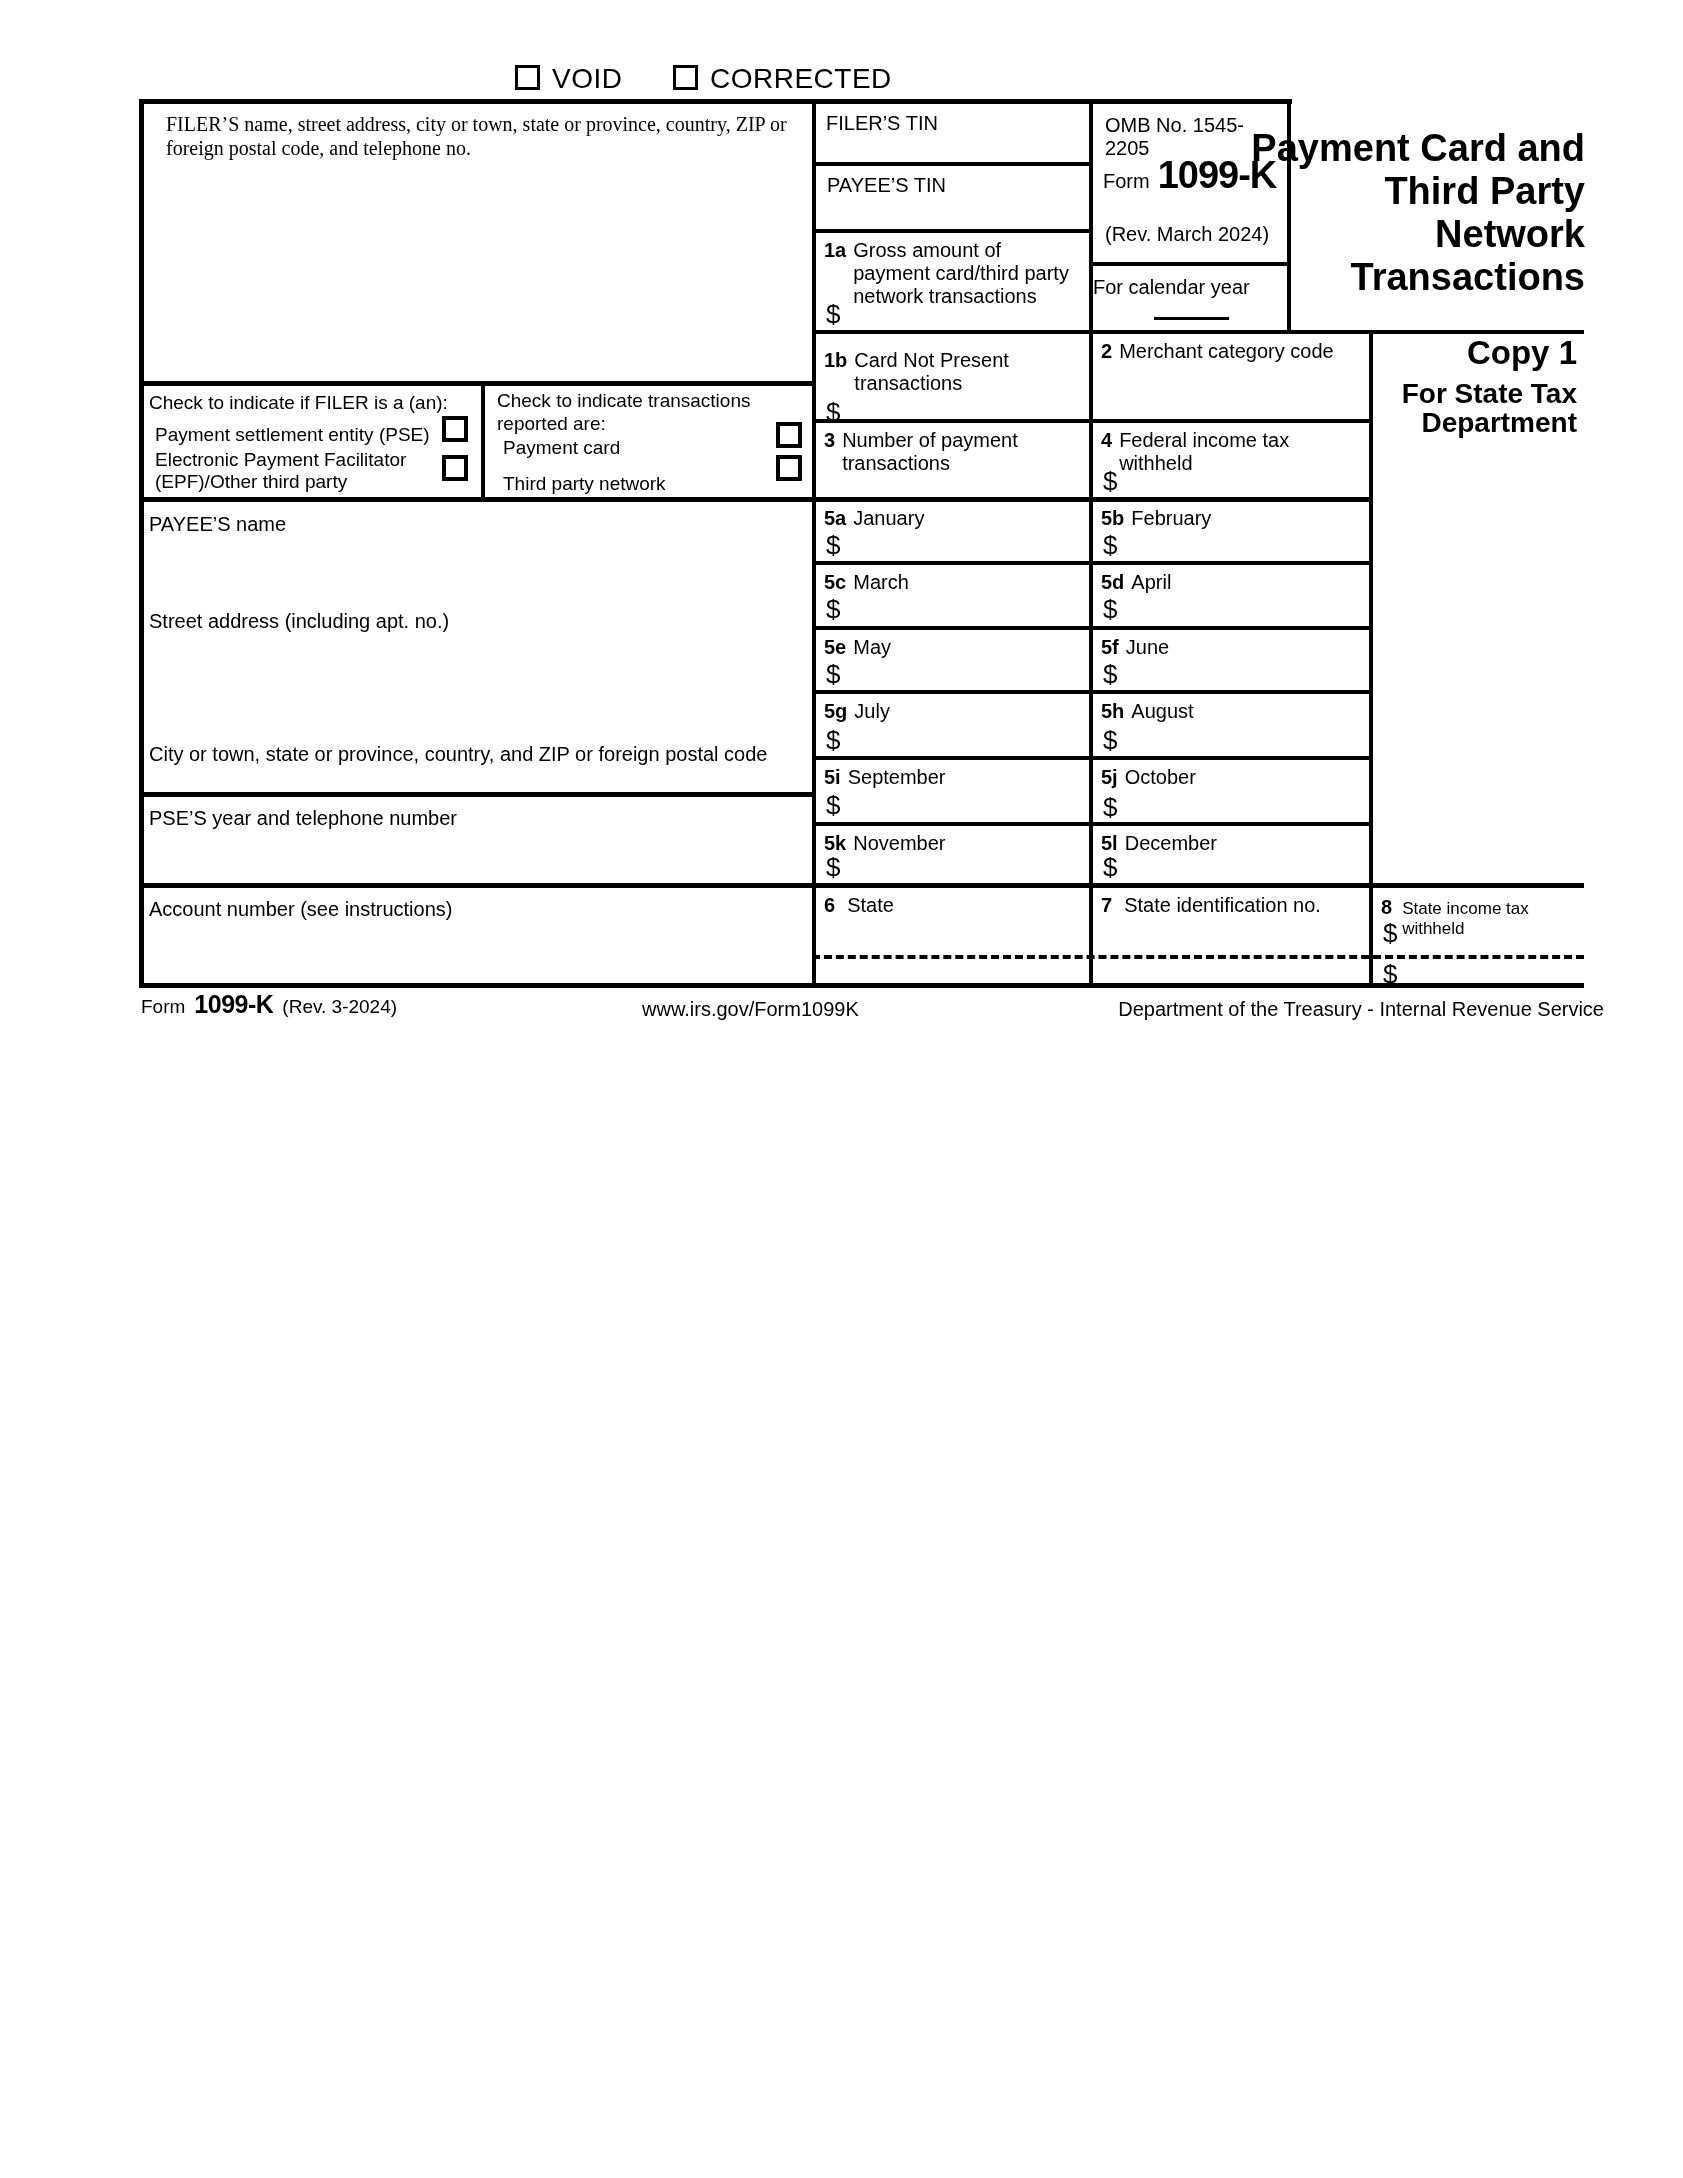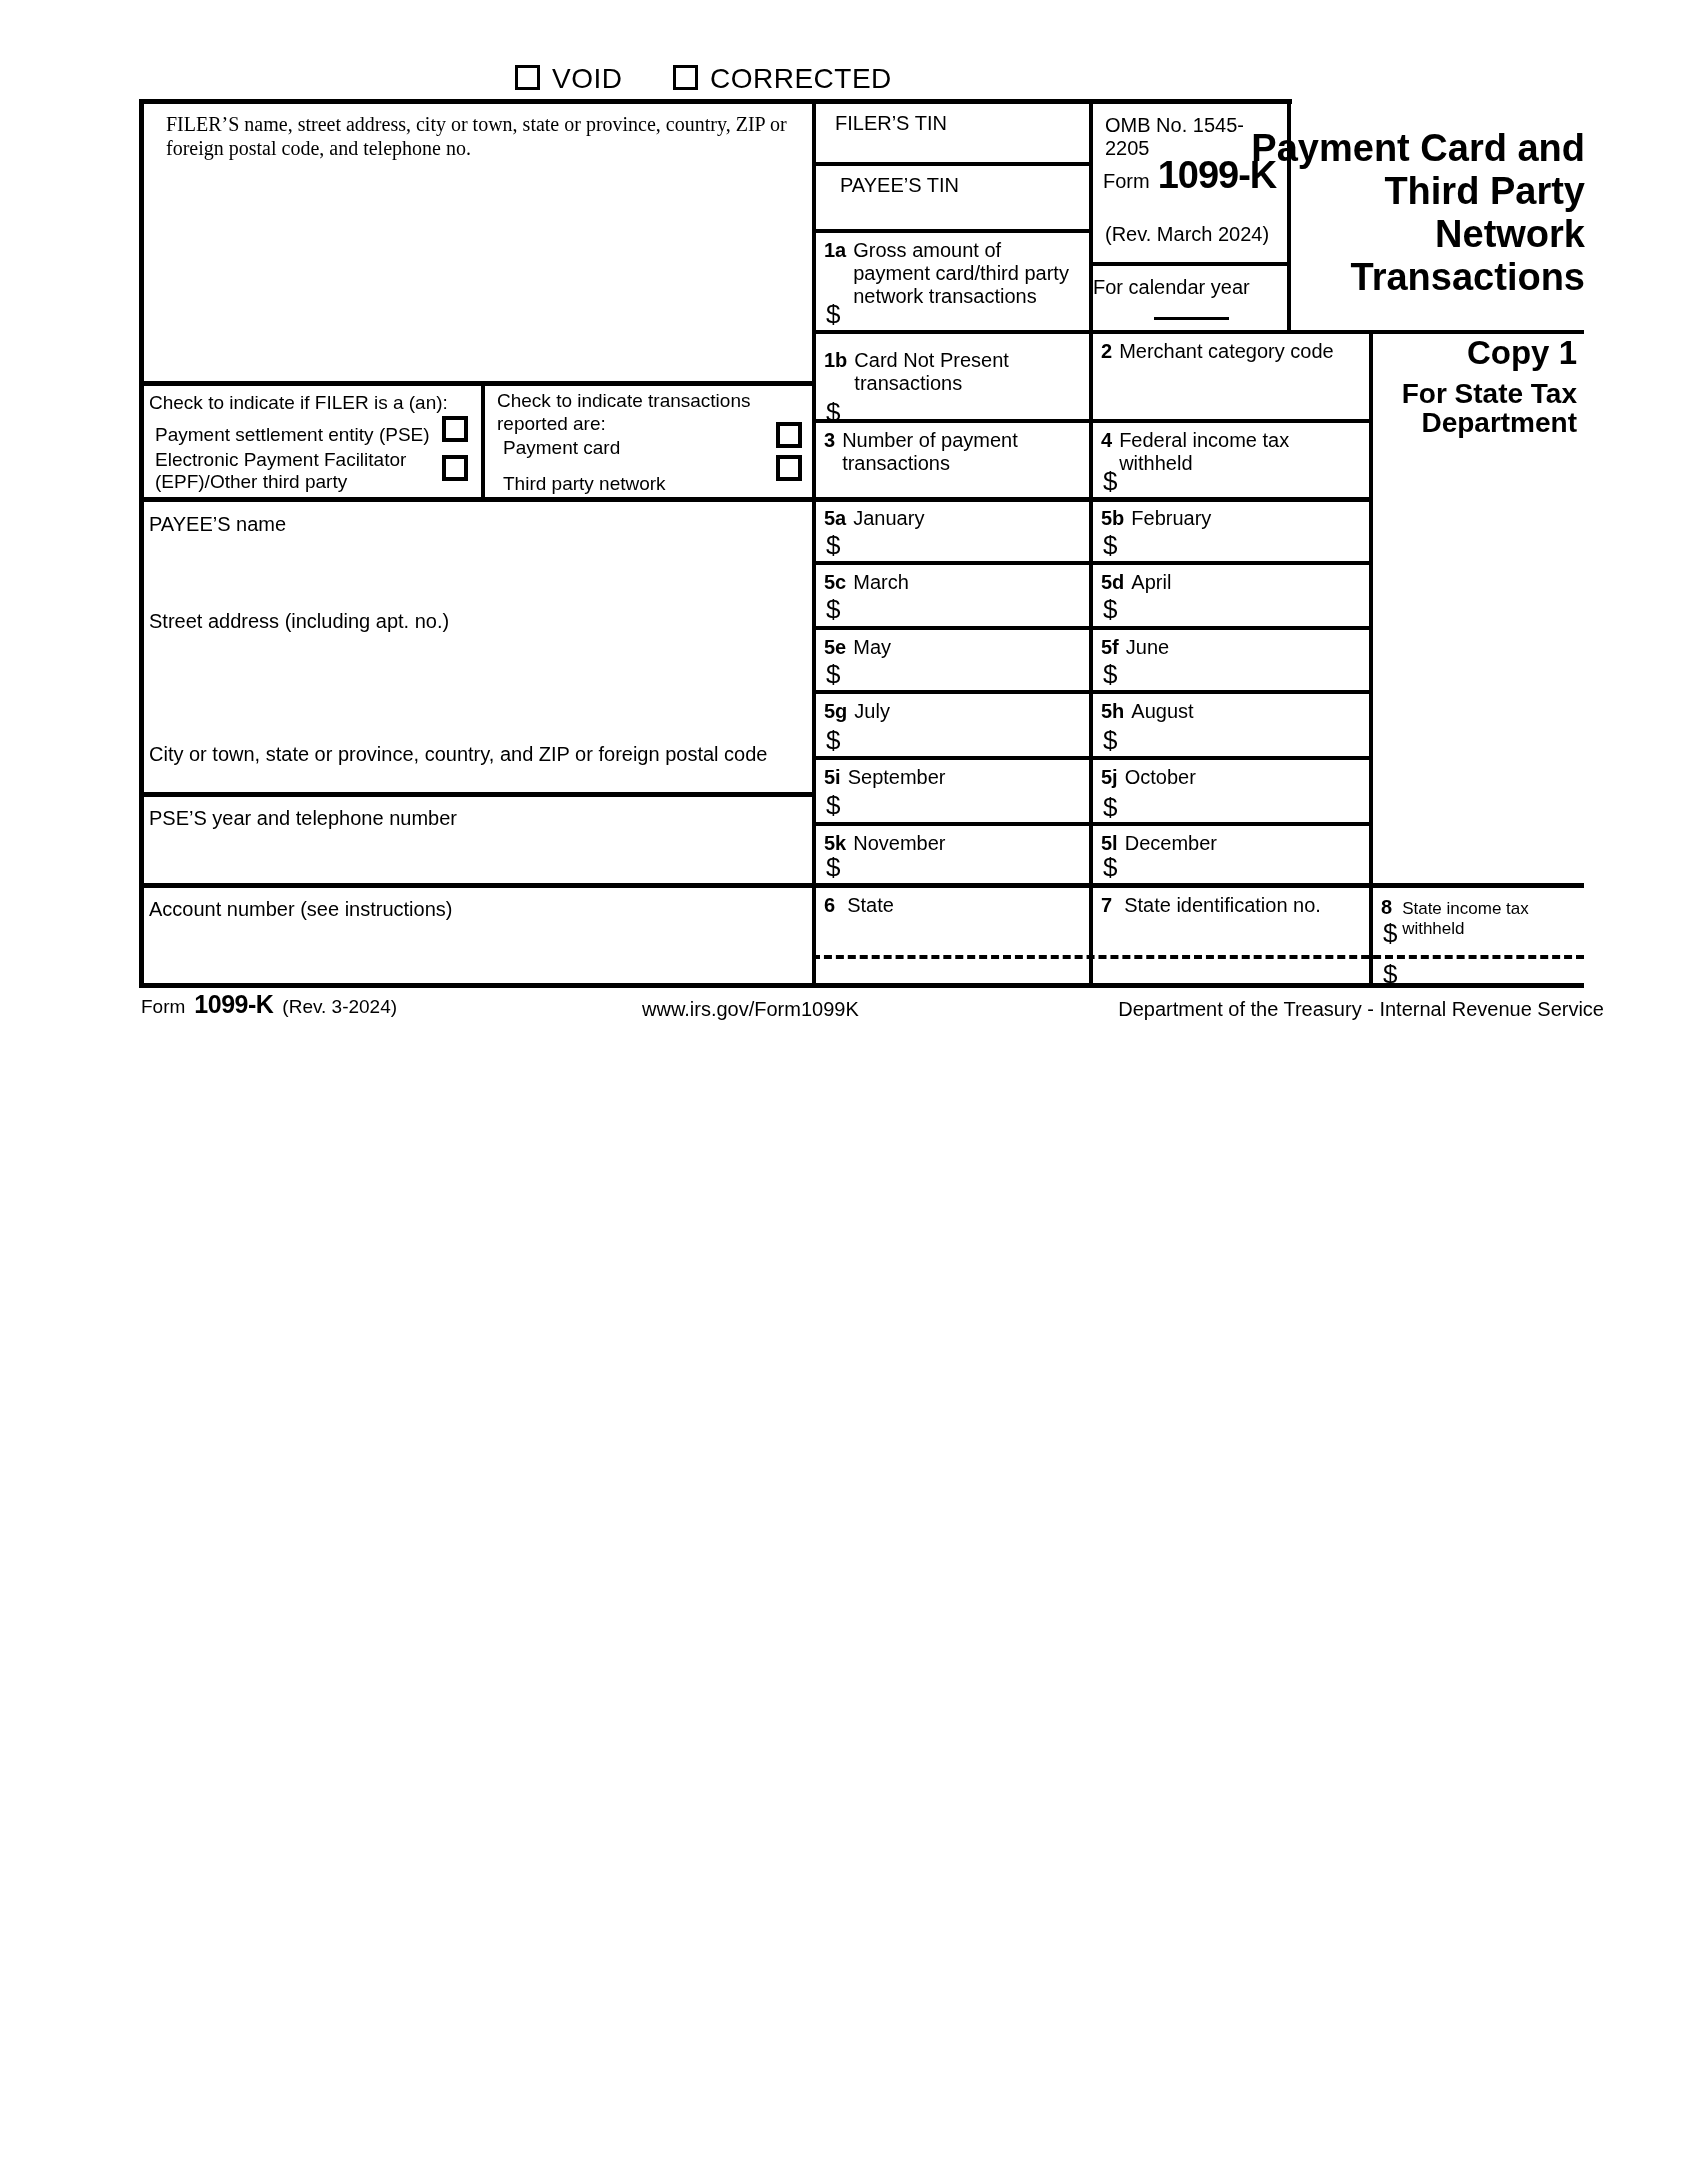--- a/index.html
+++ b/index.html
@@ -120,24 +120,24 @@
 
     <div class="cell" style="left:0;top:698px;width:673px;height:86px;">
       <div class="lbl" style="padding:9px 0 0 10px;">PSE’S year and telephone number</div>
     </div>
 
     <div class="cell" style="left:0;top:789px;width:673px;height:95px;">
       <div class="lbl" style="padding:9px 0 0 10px;">Account number (see instructions)</div>
     </div>
 
     <div class="cell" style="left:677px;top:5px;width:273px;height:58px;">
-      <div class="lbl" style="padding:7px 0 0 10px;margin-left:9px;">FILER’S TIN</div>
+      <div class="lbl" style="padding:7px 0 0 10px;">FILER’S TIN</div>
     </div>
     <div class="cell" style="left:677px;top:67px;width:273px;height:62px;">
-      <div class="lbl" style="padding:7px 0 0 24px;">PAYEE’S TIN</div>
+      <div class="lbl" style="padding:7px 0 0 11px;">PAYEE’S TIN</div>
     </div>
     <div class="cell" style="left:677px;top:134px;width:273px;height:97px;">
       <div class="flexlbl">
           <b>1a</b>
           <span style="max-width:223px;">Gross amount of payment card/third party network transactions</span>
         </div>
       <span class="dollar">$</span>
     </div>
     <div class="cell" style="left:677px;top:244px;width:273px;height:85px;">
       <div class="flexlbl">

